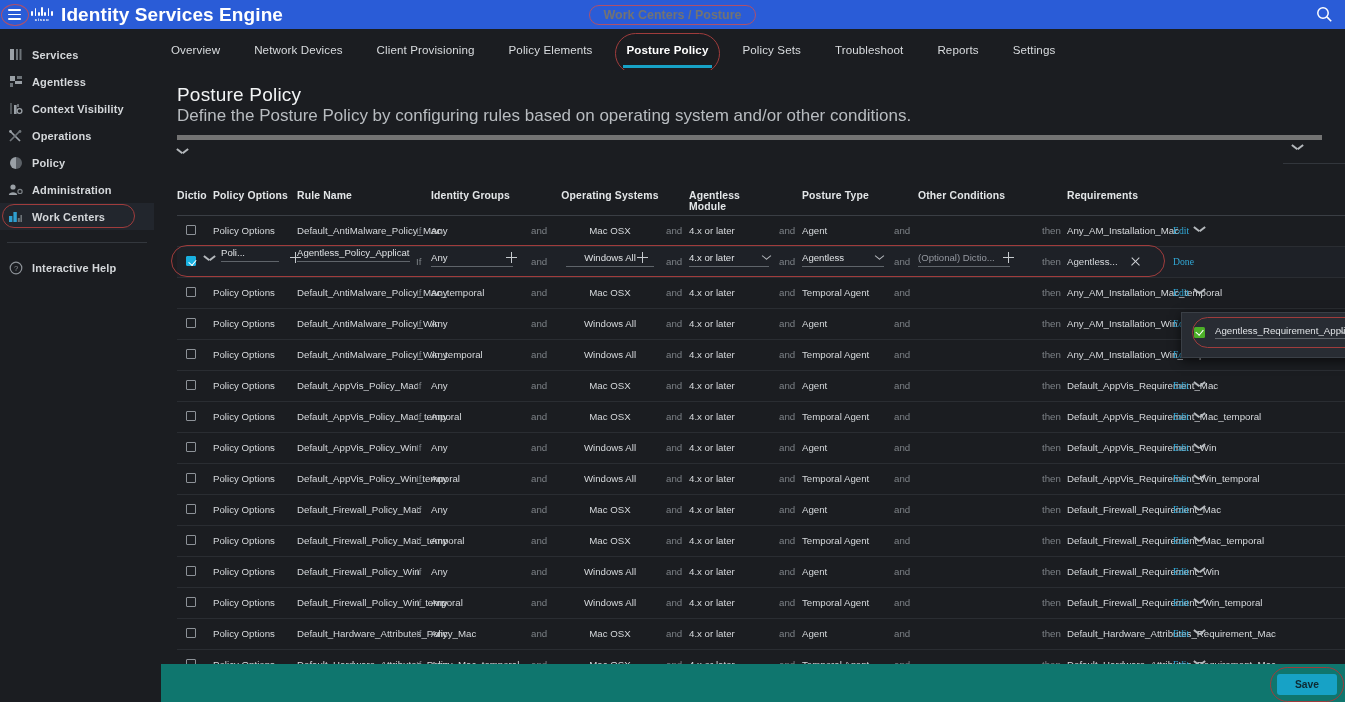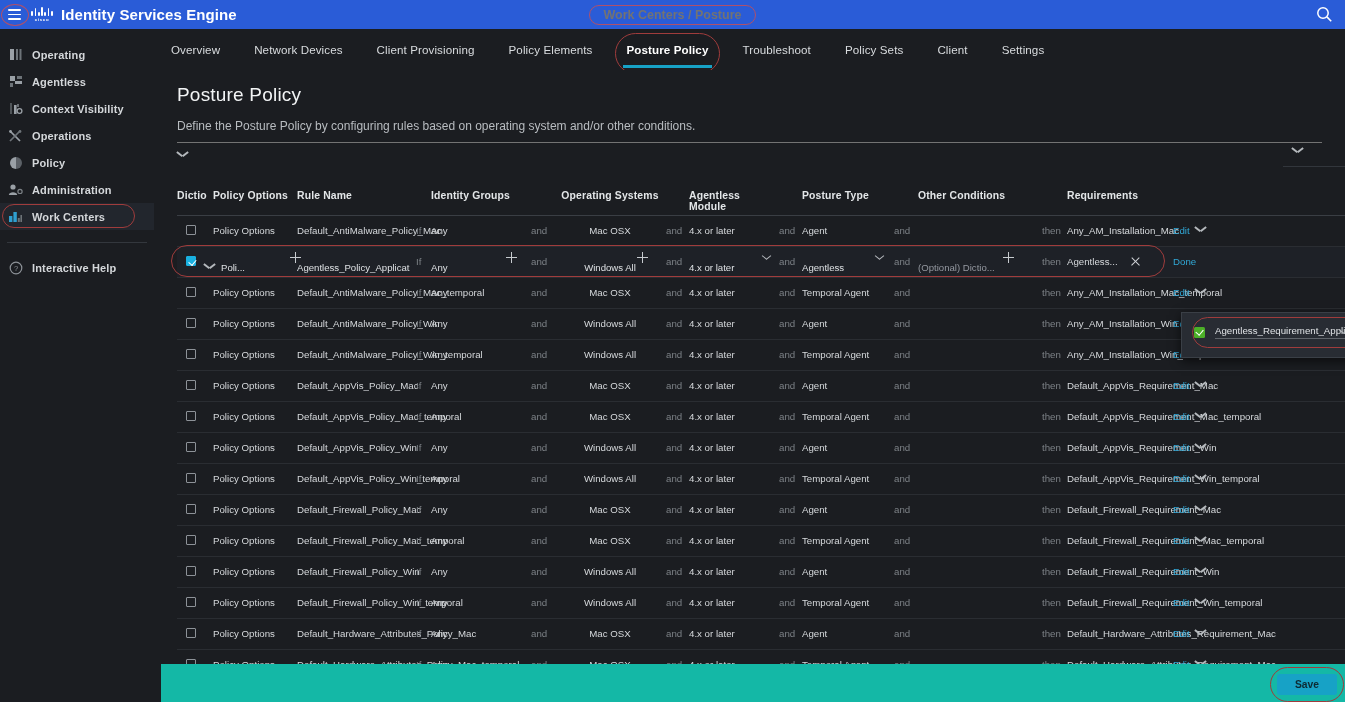--- a/index.html
+++ b/index.html
@@ -25,21 +25,21 @@
   .hamburger i { display: block; height: 1.6px; background: #fff; border-radius: 1px; }
   .hb-ring {
     position: absolute; left: -7px; top: -5px; width: 28px; height: 22px;
     border: 1.6px solid #b0506a; border-radius: 50%;
   }
   .cisco-logo { width: 24px; height: 16px; position: relative; margin-right: 7px; }
   .cisco-logo .bars { display: flex; align-items: flex-end; gap: 1.6px; height: 9px; justify-content: center;}
   .cisco-logo .bars span { width: 1.7px; background: #fff; border-radius: 1px; display:block; }
   .cisco-logo .cl { font-size: 4.4px; letter-spacing: 0.7px; color: #fff;
      text-align: center; margin-top: 1px; font-weight: bold; }
-  .app-title { font-size: 15px; font-weight: bold; color: #fff; letter-spacing: .1px; }
+  .app-title { font-size: 19px; font-weight: bold; color: #fff; letter-spacing: .1px; }
   .breadcrumb-wrap {
     position: absolute; left: 0; top: 0; width: 1345px; height: 29px;
     display: flex; align-items: center; justify-content: center;
     pointer-events: none;
   }
   .breadcrumb {
     font-size: 12.5px; font-weight: bold; color: #737373; position: relative;
     padding: 3px 14px;
   }
   .breadcrumb .ring {
@@ -95,22 +95,22 @@
     border: 1.6px solid #a03c3c; border-radius: 22px; pointer-events:none;
   }
 
   .content {
     position: absolute; left: 0; top: 41px; right: 0; bottom: 0;
     background: #1b1d21; margin-left: 0px;
   }
   .page-head { padding: 14px 23px 0 23px; }
   .page-title { font-size: 19px; color: #f2f4f5; font-weight: normal; letter-spacing: .2px; }
   .page-sub {
-    font-size: 12px; color: #b8bcc0; margin-top: 13px; padding-bottom: 9px;
-    border-bottom: 1px solid #737373;
+    font-size: 17px; color: #b8bcc0; padding-bottom: 9px;
+    border-bottom: 5px solid #737373;
   }
   .collapse-row { height: 26px; position: relative; }
   .chev {
     width: 11px; height: 7px; position: relative; display:inline-block;
   }
   .chev::before, .chev::after {
     content:''; position:absolute; top:0px; width:7px; height:1.5px; background:#b5b9bd;
   }
   .chev::before { left: 0; transform: rotate(38deg); transform-origin: left center; }
   .chev::after  { right: 0; transform: rotate(-38deg); transform-origin: right center; }
@@ -127,21 +127,21 @@
   .thead div {
     font-size: 10.4px; font-weight: bold; color: #e3e6e8; letter-spacing: .15px;
   }
   .rows { position: relative; }
   .row {
     display: flex; height: 31px; border-bottom: 1px solid #2a2d32;
     align-items: flex-start; position: relative;
   }
   .cell { font-size: 9.7px; color: #d6d9dc; padding-top: 9px; line-height: 11.4px; }
   .cell.dim { color: #7d8287; }
-  .cell.link { color: #31a8d6; cursor: pointer; }
+  .cell.link { color: #31a8d6; cursor: pointer; font-family: Liberation Serif, serif; }
 
   
   .c-status  { width: 36px; }
   .c-opts    { width: 84px; }
   .c-rule    { width: 119px; padding-right: 6px; }
   .c-if      { width: 15px; }
   .c-idg     { width: 100px; }
   .c-and1    { width: 23px; }
   .c-os      { width: 112px; text-align: center; }
   .c-and2    { width: 23px; }
@@ -167,21 +167,21 @@
   .editdd { display:inline-block; margin-left:5px; vertical-align: 1px; }
 
   
   .row.editing { background: #1e2127; }
   .row.editing .ring {
     position: absolute; left: -6px; top: -2px; width: 994px; height: 32px;
     border: 1.6px solid #a03c3c; border-radius: 18px; pointer-events: none;
   }
   .inp {
     font-size: 9.6px; color: #dde0e3; border: none; border-bottom: 1px solid #5f646a;
-    background: transparent; outline: none; height: 15px; margin-top: 15px;
+    background: transparent; outline: none; height: 15px; margin-top: 0;
     padding: 0 0 1px 0; width: 100%;
   }
   .plus {
     position: absolute; right: 4px; top: 5px; width: 11px; height: 11px; cursor: pointer;
   }
   .plus::before, .plus::after { content:''; position:absolute; background:#c7cbcf; }
   .plus::before { left:0; top:5px; width:11px; height:1.3px; }
   .plus::after  { top:0; left:5px; height:11px; width:1.3px; }
   .dd-arrow {
     position:absolute; right: 5px; top: 8px; width: 9px; height: 6px;
@@ -221,21 +221,21 @@
     border-right:1.5px solid #fff; border-bottom:1.5px solid #fff; transform: rotate(40deg);
   }
   .dd-sel {
     margin-left: 10px; font-size: 9.7px; color: #dfe2e5; border-bottom: 1px solid #5f646a;
     width: 135px; padding-bottom: 2px; position: relative; cursor: pointer;
   }
   .dd-sel .dd-arrow { top: 4px; right: 2px; }
 
   
   .footer {
-    position: absolute; left: 7px; right: 0; bottom: 0; height: 38px; background:#14b8a6;
+    position: absolute; left: 7px; right: 0; bottom: 0; height: 38px; background:#0f766e;
   }
   .save-btn {
     position: absolute; right: 8px; bottom: 7px; width: 60px; height: 21px;
     background: #17a2c6; color: #0d2a33; font-size: 10.3px; font-weight: bold;
     border: none; border-radius: 3px; cursor: pointer;
   }
   .save-ring {
     position: absolute; right: 1px; bottom: 0px; width: 74px; height: 35px;
     border: 1.8px solid #a03c3c; border-radius: 18px; pointer-events: none;
   }
@@ -281,21 +281,21 @@
 <div class="sidebar">
 
   <div class="side-item">
     <span class="ico">
       <svg width="14" height="13" viewBox="0 0 14 13">
           <rect x="1" y="1" width="4" height="11" fill="#9aa0a6"></rect>
           <rect x="7" y="1" width="2" height="11" fill="#6d7378"></rect>
           <rect x="10.5" y="1" width="2" height="11" fill="#6d7378"></rect>
         </svg>
     </span>
-    <span class="lbl">Operating</span>
+    <span class="lbl">Services</span>
   </div>
 
   <div class="side-item">
     <span class="ico">
       <svg width="14" height="13" viewBox="0 0 14 13">
           <rect x="1" y="1" width="5" height="5" fill="#9aa0a6"></rect>
           <rect x="8" y="1" width="5" height="3" fill="#6d7378"></rect>
           <rect x="1" y="8" width="3" height="4" fill="#6d7378"></rect>
           <rect x="6" y="6" width="7" height="3" fill="#9aa0a6"></rect>
         </svg>
@@ -388,27 +388,27 @@
       </div>
     <div class="tab">
         <span>Policy Elements</span>
       </div>
     <div class="tab active">
       <span>Posture Policy</span>
       <span class="und"></span>
       <span class="ring"></span>
     </div>
     <div class="tab">
+        <span>Policy Sets</span>
+      </div>
+    <div class="tab">
         <span>Troubleshoot</span>
       </div>
     <div class="tab">
-        <span>Policy Sets</span>
-      </div>
-    <div class="tab">
-        <span>Client</span>
+        <span>Reports</span>
       </div>
     <div class="tab">
         <span>Settings</span>
       </div>
   </div>
 
   <div class="content">
     <div class="page-head">
       <div class="page-title">Posture Policy</div>
       <div class="page-sub">Define the Posture Policy by configuring rules based on operating system and/or other conditions.</div>

